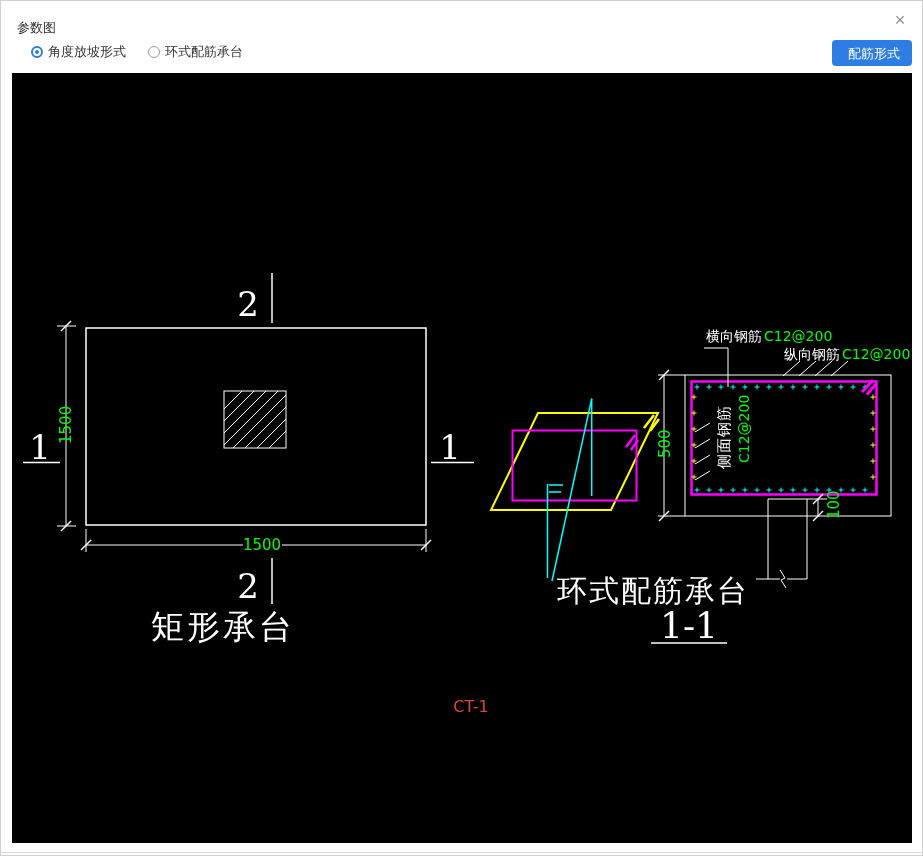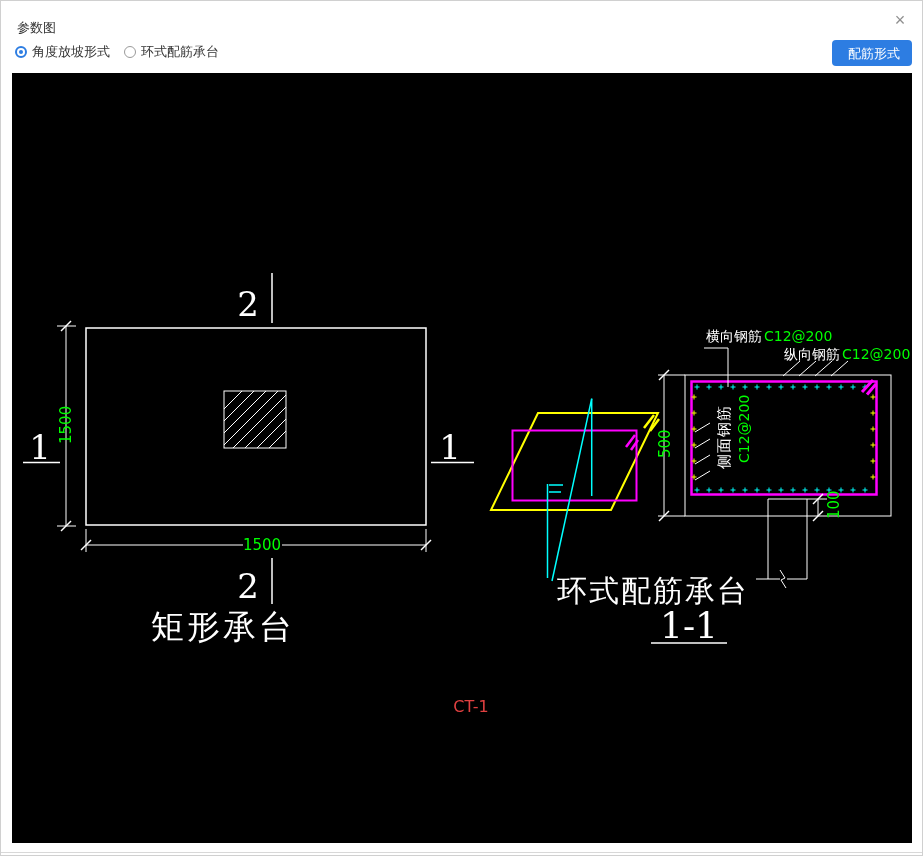--- a/index.html
+++ b/index.html
@@ -5,21 +5,21 @@
   html,body{margin:0;padding:0;}
   body{
     width:923px;height:856px;position:relative;background:#ffffff;
     font-family:"Liberation Sans","DejaVu Sans",sans-serif;
     box-sizing:border-box;border:1px solid #d0d0d0;overflow:hidden;
   }
   .titlebar{position:absolute;left:0;top:0;width:100%;height:36px;}
   .dialog-title{position:absolute;left:16px;top:12px;font-size:13px;color:#333;margin-top:6px;}
   .close-btn{position:absolute;right:12px;top:9px;width:20px;height:20px;
     font-size:18px;line-height:20px;text-align:center;color:#8f8f8f;cursor:pointer;}
-  .radio-row{position:absolute;left:14px;top:43px;height:16px;display:flex;align-items:center;gap:14px;}
+  .radio-row{position:absolute;left:30px;top:43px;height:16px;display:flex;align-items:center;gap:22px;}
   .radio-opt{display:flex;align-items:center;gap:5px;font-size:13px;color:#333;cursor:pointer;}
   .radio-circle{width:12px;height:12px;border-radius:50%;box-sizing:border-box;background:#fff;position:relative;}
   .radio-circle.on{border:2px solid #2d7de2;}
   .radio-circle.on::after{content:"";position:absolute;left:2px;top:2px;width:4px;height:4px;border-radius:50%;background:#2d7de2;}
   .radio-circle.off{border:1px solid #9a9a9a;}
   .cfg-btn{position:absolute;left:831px;top:39px;width:80px;height:26px;background:#2d7de2;
     border:none;border-radius:4px;color:#fff;font-size:13px;text-align:center;line-height:26px;cursor:pointer;
     font-family:"Liberation Sans","DejaVu Sans",sans-serif;padding-left:10px;}
   .canvas{position:absolute;left:11px;top:72px;width:900px;height:770px;background:#000;}
   .bottom-line{position:absolute;left:0;top:851px;width:100%;height:1px;background:#d8d8d8;}

